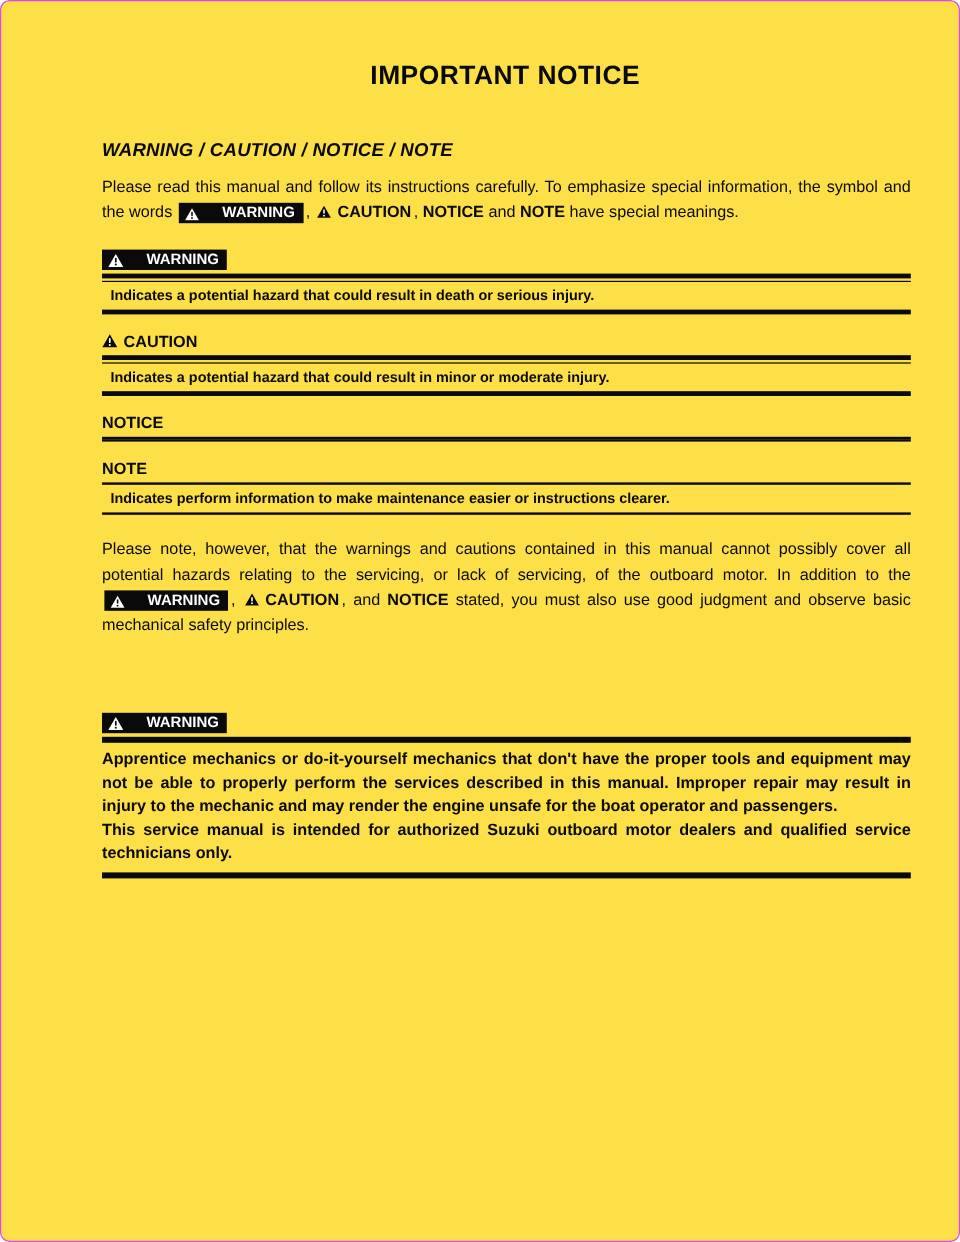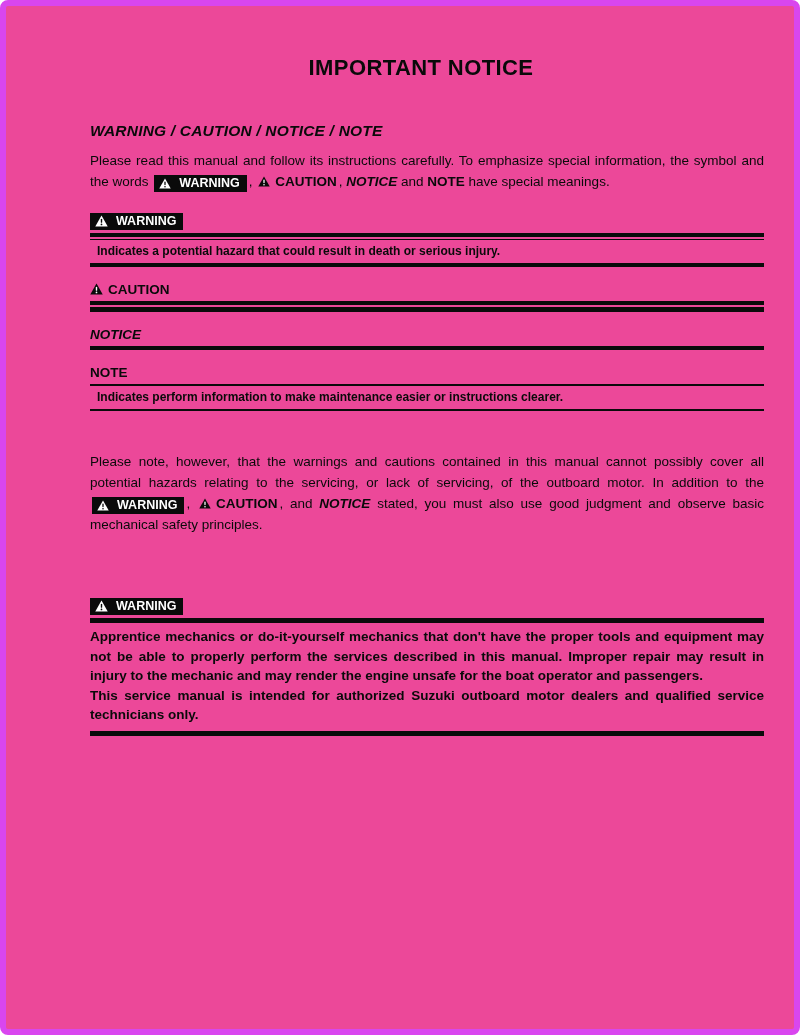--- a/index.html
+++ b/index.html
@@ -2,63 +2,63 @@
 <html><head>
 <meta charset="utf-8">
 <style>
   html,body{margin:0;padding:0;background:#ffffff;}
   body{
     width:800px;height:1035px;position:relative;overflow:hidden;
     font-family:"Liberation Sans","DejaVu Sans",sans-serif;
     color:#0a0a0a;-webkit-font-smoothing:antialiased;
   }
   .page{
-    position:absolute;inset:0;background:#ec4899;
-    border:6px solid #d946ef;border-radius:8px;box-sizing:border-box;
+    position:absolute;inset:0;background:#fde047;
+    border:1px solid #d946ef;border-radius:8px;box-sizing:border-box;
   }
   .title{
     margin:50px 42px 0 84px;text-align:center;
     font-size:22px;line-height:24px;font-weight:700;letter-spacing:.4px;
   }
   .content{margin-left:84px;width:674px;}
   .section-heading{
     margin:42px 0 0 0;font-size:15.5px;font-weight:700;letter-spacing:.2px;font-style:italic;
   }
   .para{
     margin:10px 0 0 0;font-size:13.5px;line-height:21px;text-align:justify;
   }
   
   .badge{
-    display:inline-flex;align-items:center;gap:8px;
+    display:inline-flex;align-items:flex-end;gap:19px;
     background:#0a0a0a;color:#ffffff;font-weight:700;
     font-size:12.5px;line-height:13px;padding:2px 7px 2px 5px;
     white-space:nowrap;
   }
   .badge.inline{vertical-align:-3px;margin:0 2px;}
   
   .plain-label{display:inline-flex;align-items:center;gap:5px;font-weight:700;font-size:13.5px;white-space:nowrap;justify-content:space-between;}
   .plain-label.inline{vertical-align:-1px;margin:0 2px;}
-  .italic{font-style:italic;}
+  .italic{}
   .bold{font-weight:700;}
   
   .tri{flex:0 0 auto;display:inline-block;}
   .tri.dark polygon{fill:#0a0a0a;}
   .tri.dark .mark{fill:#ffffff;}
   .tri.light polygon{fill:#ffffff;}
   .tri.light .mark{fill:#0a0a0a;}
   
   .sig-block{margin-top:20px;}
   .sig-block + .sig-block{margin-top:13px;}
   .sig-label-line{margin-bottom:3px;height:18px;display:flex;align-items:center;}
   .rule-heavy-top{height:2px;border-top:4px solid #0a0a0a;border-bottom:1px solid #0a0a0a;}
   .rule-heavy-bottom{height:4px;background:#0a0a0a;}
   .rule-lite{height:2px;background:#0a0a0a;}
   .sig-text{font-size:12px;font-weight:700;padding:3px 0 4px 7px;line-height:16px;}
   
-  .middle-para{margin-top:40px;font-size:13.5px;line-height:21px;text-align:justify;}
+  .middle-para{margin-top:18px;font-size:13.5px;line-height:21px;text-align:justify;}
   
   .bottom-warning{margin-top:62px;}
   .bw-bar{height:5px;background:#0a0a0a;}
   .bw-bar.top{margin-top:3px;}
   .bw-text{font-size:13.5px;font-weight:700;line-height:19.5px;text-align:justify;padding:4px 0 6px 0;}
   .bw-text p{margin:0;}
 </style>
 </head>
 <body>
 
@@ -107,20 +107,21 @@
         <span class="plain-label">
             <svg class="tri dark" width="13" height="12" viewBox="0 0 24 21">
               <polygon points="12,0.5 23.5,20.5 0.5,20.5"></polygon>
               <rect class="mark" x="10.7" y="6.3" width="2.6" height="7.6" rx="1.3"></rect>
               <circle class="mark" cx="12" cy="16.9" r="1.6"></circle>
             </svg>
             <span>CAUTION</span>
           </span>
       </div>
       <div class="rule-heavy-top"></div>
+      <div class="sig-text">Indicates a potential hazard that could result in minor or moderate injury.</div>
       <div class="rule-heavy-bottom"></div>
     </div>
 
     <div class="sig-block">
       <div class="sig-label-line">
         <span class="bold italic" style="font-size:13.5px;">NOTICE</span>
       </div>
       <div class="rule-lite"></div>
       <div class="rule-lite"></div>
     </div>

